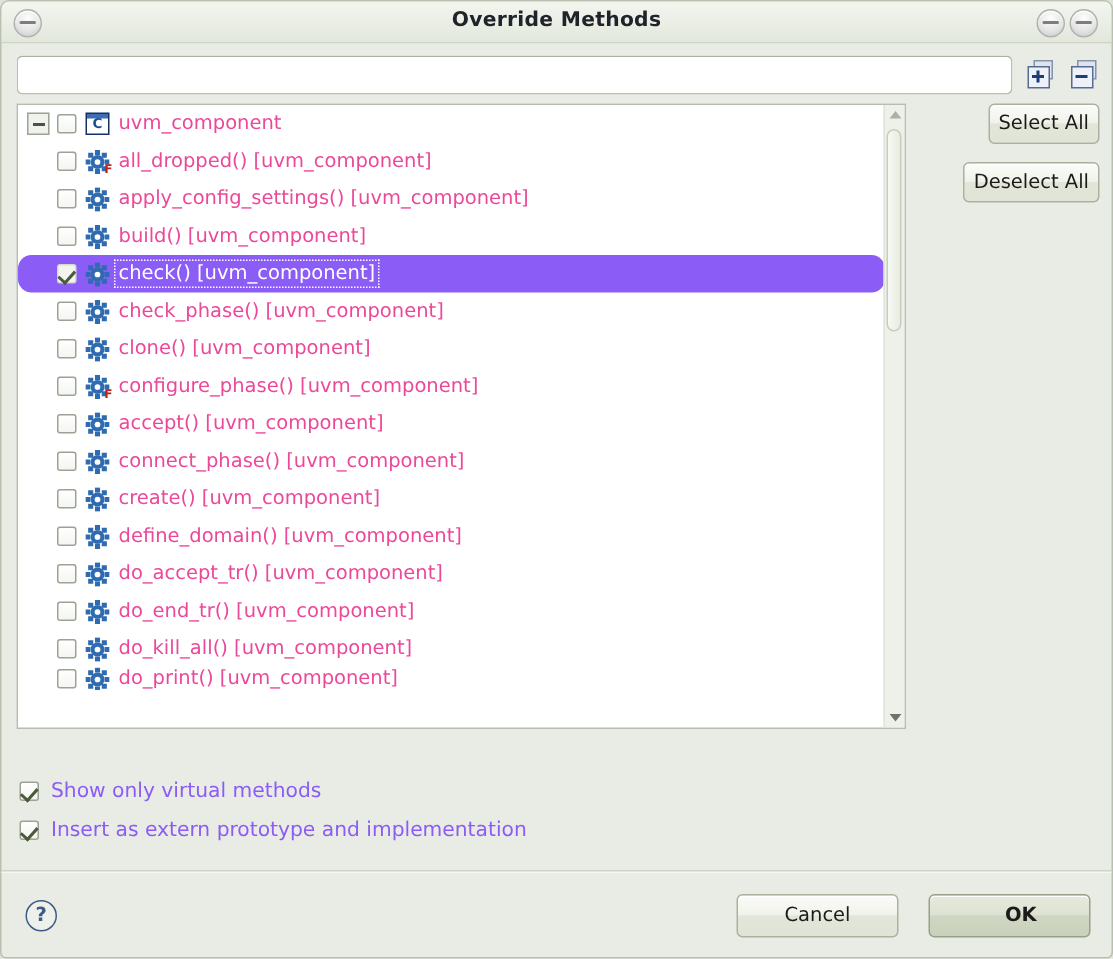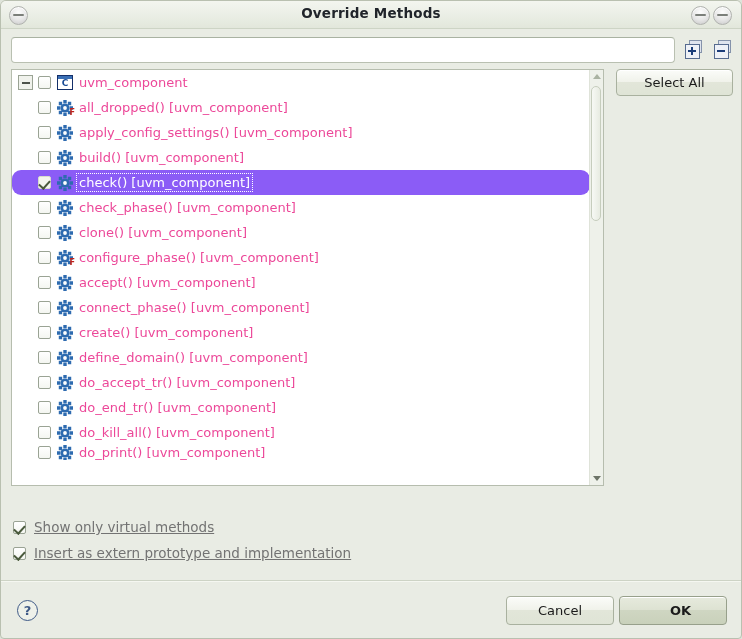--- a/index.html
+++ b/index.html
@@ -273,20 +273,21 @@
   }
 
   
   #side {
     width: 131px;
     padding-left: 12px;
     box-sizing: border-box;
     display: flex;
     flex-direction: column;
     gap: 12px;
+    align-items: flex-end;
   }
   .btn {
     height: 27px;
     box-sizing: border-box;
     border: 1px solid #a9b19f;
     border-radius: 4px;
     background: linear-gradient(to bottom, #fbfcf9 0%, #f0f2ea 48%, #e2e6d9 50%, #dfe4d6 100%);
     color: #1b1b1b;
     font-family: "DejaVu Sans", "Liberation Sans", sans-serif;
     font-size: 13px;
@@ -304,21 +305,21 @@
   #options {
     flex: 0 0 auto;
     padding: 13px 0 0 12px;
   }
   .opt-row {
     display: flex;
     align-items: center;
     height: 26px;
   }
   .opt-row .cb { margin-right: 8px; }
-  .opt-row .opt-label { font-size: 13.5px; color: #737373; text-decoration: underline; }
+  .opt-row .opt-label { font-size: 13.5px; color: #8b5cf6; }
 
   
   #sep {
     flex: 0 0 auto;
     height: 1px;
     margin: 14px 0 0 0;
     background: #cdd3c5;
     border-bottom: 1px solid #f5f7f1;
   }
   #footer {
@@ -337,21 +338,21 @@
     font-size: 13px;
     font-weight: bold;
     text-align: center;
     line-height: 19px;
     box-sizing: border-box;
     background: #eef1ea;
   }
   #footer-buttons {
     margin-left: auto;
     display: flex;
-    gap: 5px;
+    gap: 20px;
   }
   #footer-buttons .btn { width: 108px; height: 29px; }
 </style>
 </head>
 <body>
 
 <div id="dialog">
 
   <div id="titlebar">
     <div class="win-btn" id="win-btn-left"></div>
@@ -574,20 +575,21 @@
 
       <div id="vscroll">
         <div class="sb-arrow up"></div>
         <div id="sb-thumb"></div>
         <div class="sb-arrow down"></div>
       </div>
     </div>
 
     <div id="side">
       <button class="btn">Select All</button>
+      <button class="btn">Deselect All</button>
     </div>
   </div>
 
   <div id="options">
       <div class="opt-row">
         <div class="cb checked"></div>
         <span class="opt-label">Show only virtual methods</span>
       </div>
       <div class="opt-row">
         <div class="cb checked"></div>

